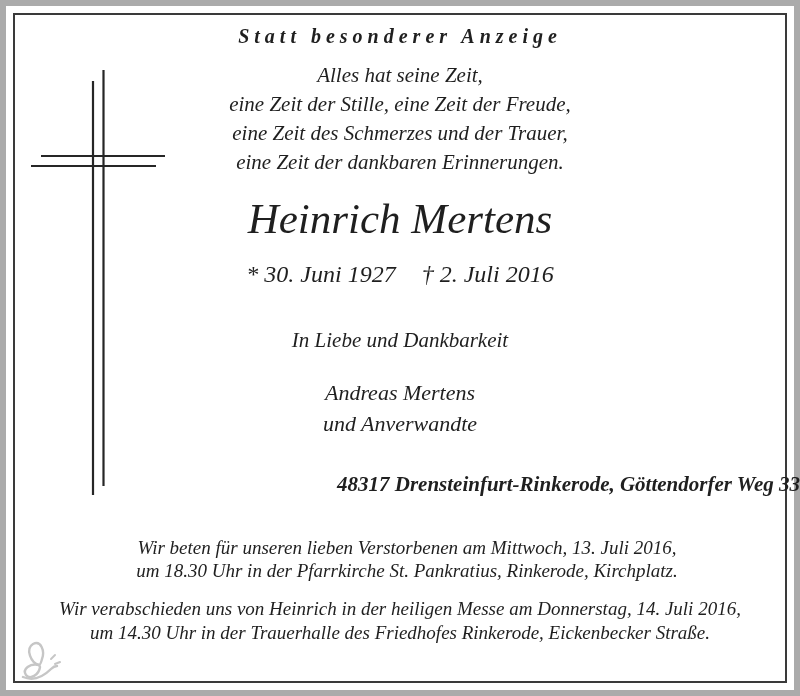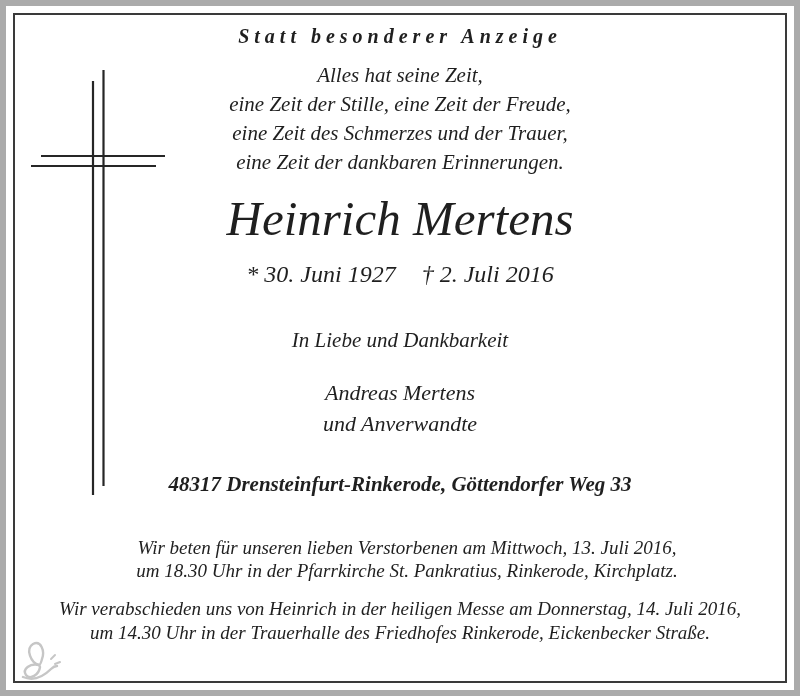--- a/index.html
+++ b/index.html
@@ -51,21 +51,21 @@
     font-weight: 600;
     letter-spacing: 5px;
   }
   .poem {
     top: 61px;
     font-size: 21px;
     line-height: 29px;
   }
   .deceased-name {
     top: 193px;
-    font-size: 49px;
+    font-size: 43px;
     line-height: 52px;
   }
   .dates {
     top: 261px;
     font-size: 24px;
     line-height: 26px;
   }
   .dates .gap {
     display: inline-block;
     width: 26px;
@@ -76,20 +76,21 @@
   }
   .mourners {
     top: 377px;
     font-size: 22px;
     line-height: 31px;
   }
   .address {
     top: 472px;
     font-size: 21px;
     font-weight: bold;
+    text-align: right;
   }
   .prayer {
     top: 536px;
     font-size: 19px;
     line-height: 23px;
     padding-left: 14px;
   }
   .farewell {
     top: 597px;
     font-size: 19px;

